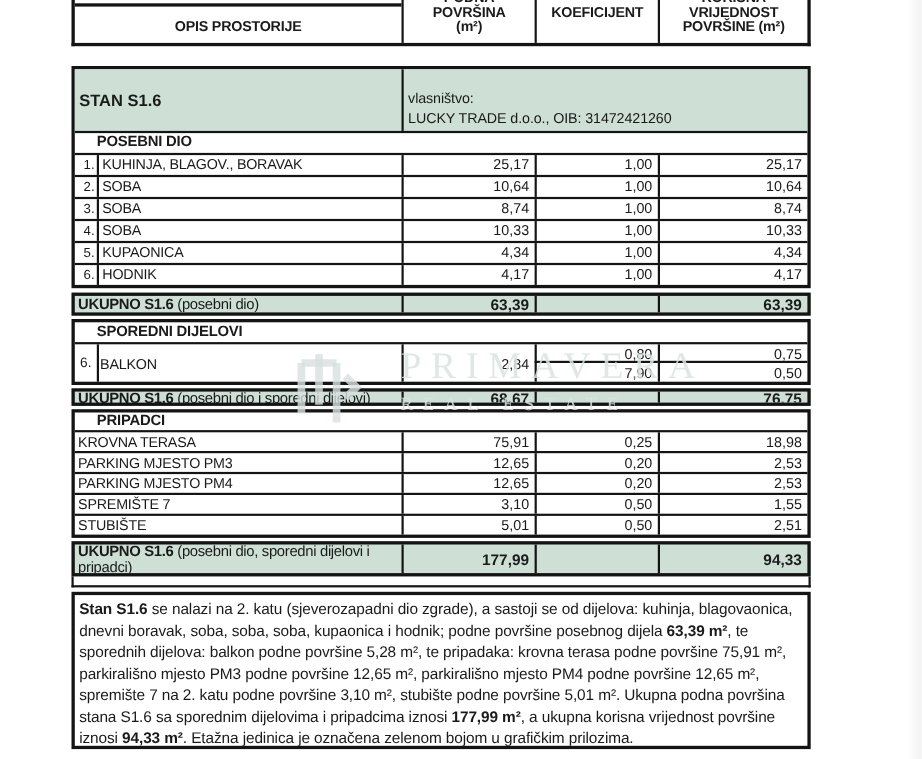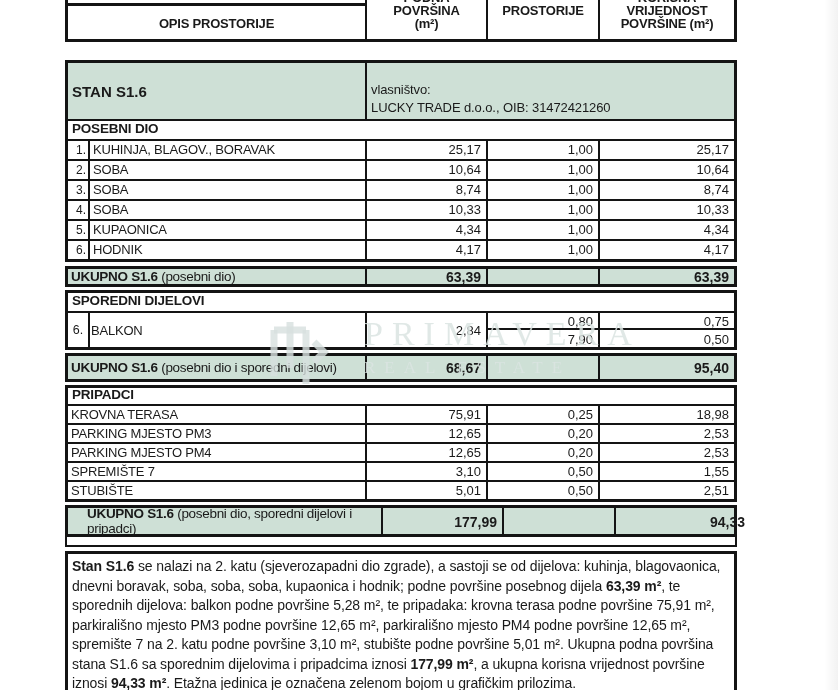--- a/index.html
+++ b/index.html
@@ -27,32 +27,32 @@
   
   .block{box-sizing:border-box;border:3px solid #141414;background:#fff;}
   .green{background:#cee0d6;}
   .row{height:18px;line-height:16px;font-size:13px;border-bottom:2px solid #141414;}
   .row:last-child{border-bottom:none;}
   .rowp{height:17px;line-height:15px;}
   .num{font-size:12px;text-align:right;padding:1px 2px 0 0;}
   .name{padding:1px 0 0 3px;letter-spacing:-0.2px;}
   .val{text-align:right;padding:1px 5px 0 0;}
   .title-row{height:18px;line-height:16px;font-weight:bold;font-size:13.5px;
-             padding-left:4px;border-bottom:2px solid #141414;letter-spacing:-0.2px;}
+             padding-left:20px;border-bottom:2px solid #141414;letter-spacing:-0.2px;}
   
   .stan{height:56px;border-bottom:2px solid #141414;}
   .stan .lbl{display:flex;align-items:center;padding-left:4px;font-weight:bold;font-size:15px;}
   .stan .own{font-size:13px;line-height:17.5px;padding:18px 0 0 4px;letter-spacing:-0.1px;}
   
   .tot{align-items:center;font-size:13.5px;}
   .tot .lab{padding:1px 2px 1px 3px;line-height:15px;letter-spacing:-0.3px;white-space:normal;}
   .tot .val{font-weight:bold;font-size:14px;}
   .tot1{height:21px;}
-  .tot2{height:29px;}
-  .tot3{height:32px;padding-left:16px;}
+  .tot2{height:16px;}
+  .tot3{height:32px;}
   .tot .cell{align-self:stretch;display:flex;align-items:center;justify-content:flex-end;}
   
   .balkon{display:grid;grid-template-columns:20px 277px 121px 112px 136px;grid-template-rows:17px 17px;
           font-size:13px;}
   .balkon .c{line-height:15px;}
   .sub-top{border-bottom:2px solid #141414;}
   .span2{grid-row:1/3;display:flex;align-items:center;}
   .span2.val,.balkon .val{justify-content:flex-end;}
   .balkon .val{display:flex;align-items:center;}
   .balkon .name{display:flex;align-items:center;padding-left:1px;}
@@ -84,21 +84,21 @@
       <div class="hc bl">
         <div class="hlines">
           <div>PODNA</div>
           <div>POVRŠINA</div>
           <div>(m²)</div>
         </div>
       </div>
       <div class="hc bl">
         <div class="hlines">
             <div>&nbsp;</div>
-            <div>PROSTORIJE</div>
+            <div>KOEFICIJENT</div>
           </div>
       </div>
       <div class="hc bl">
         <div class="hlines">
           <div>KORISNA</div>
           <div>VRIJEDNOST</div>
           <div>POVRŠINE (m²)</div>
         </div>
       </div>
       <div class="hc1-topline"></div>
@@ -188,21 +188,21 @@
     </div>
 
     <div class="sp3"></div>
 
     <div class="block green g4 tot tot2">
       <div class="c lab">
         <span class="b">UKUPNO S1.6</span><span> (posebni dio i sporedni dijelovi)</span>
       </div>
       <div class="c bl cell val">68,67</div>
       <div class="c bl cell val"></div>
-      <div class="c bl cell val">95,40</div>
+      <div class="c bl cell val">76,75</div>
     </div>
 
     <div class="sp3"></div>
 
     <div class="block">
       <div class="title-row" style="height:16px;line-height:14px;">PRIPADCI</div>
       <div class="g4 row rowp">
         <div class="c name">KROVNA TERASA</div>
         <div class="c bl val">75,91</div>
         <div class="c bl val">0,25</div>

